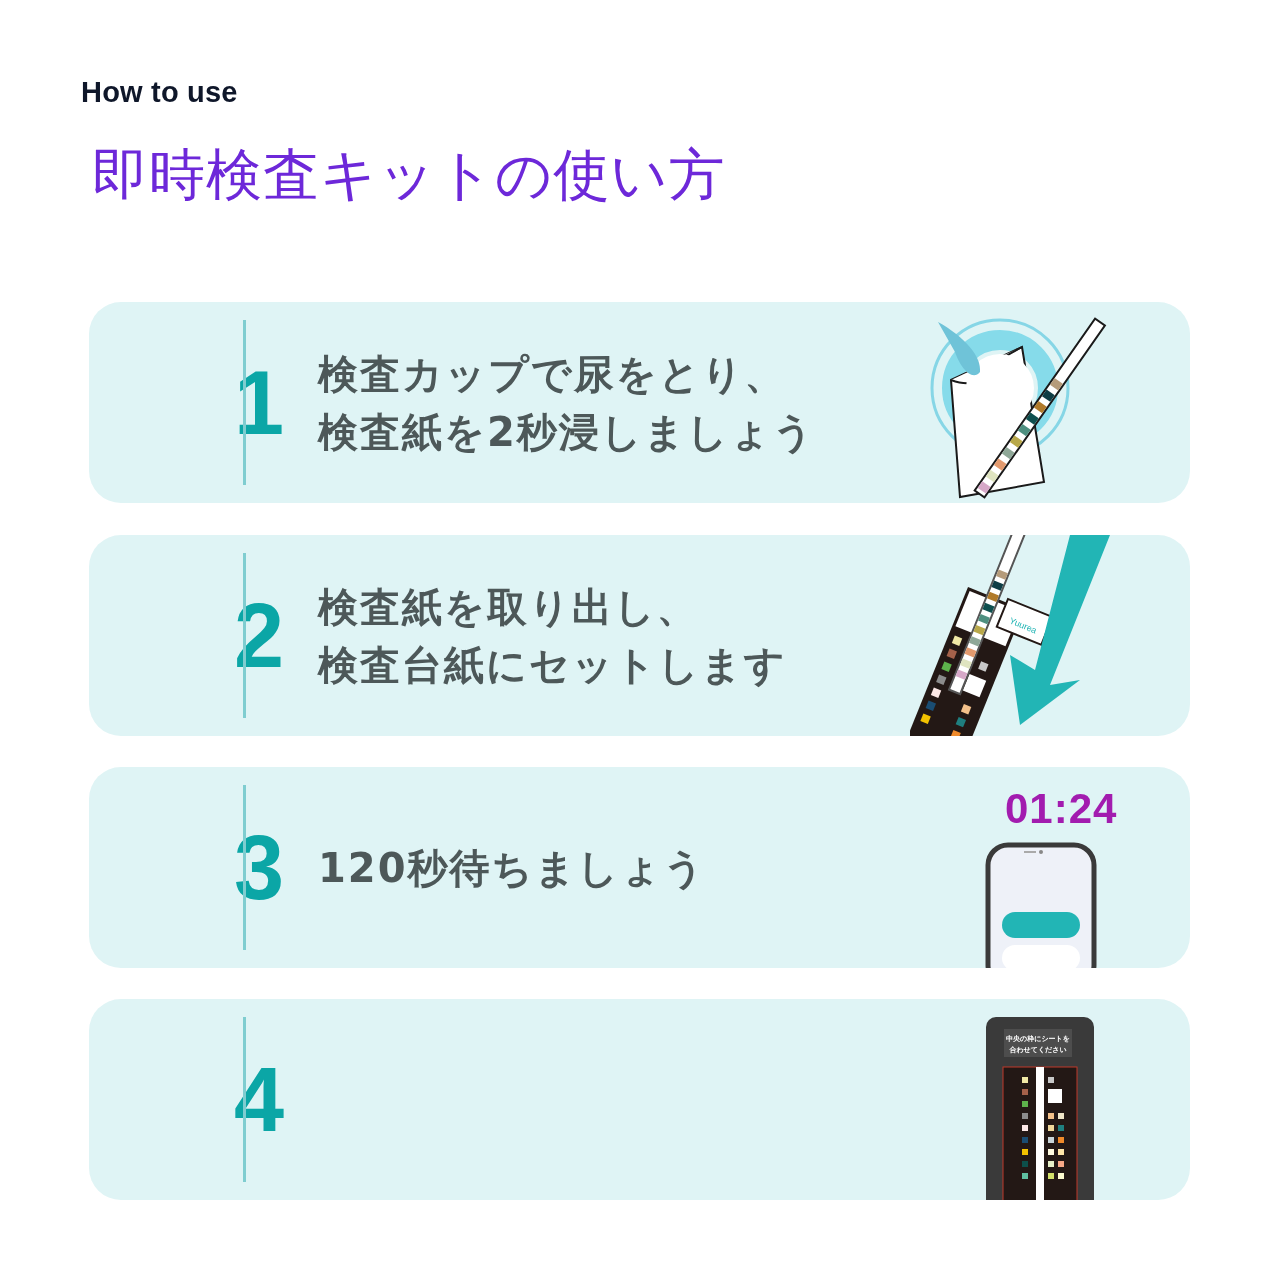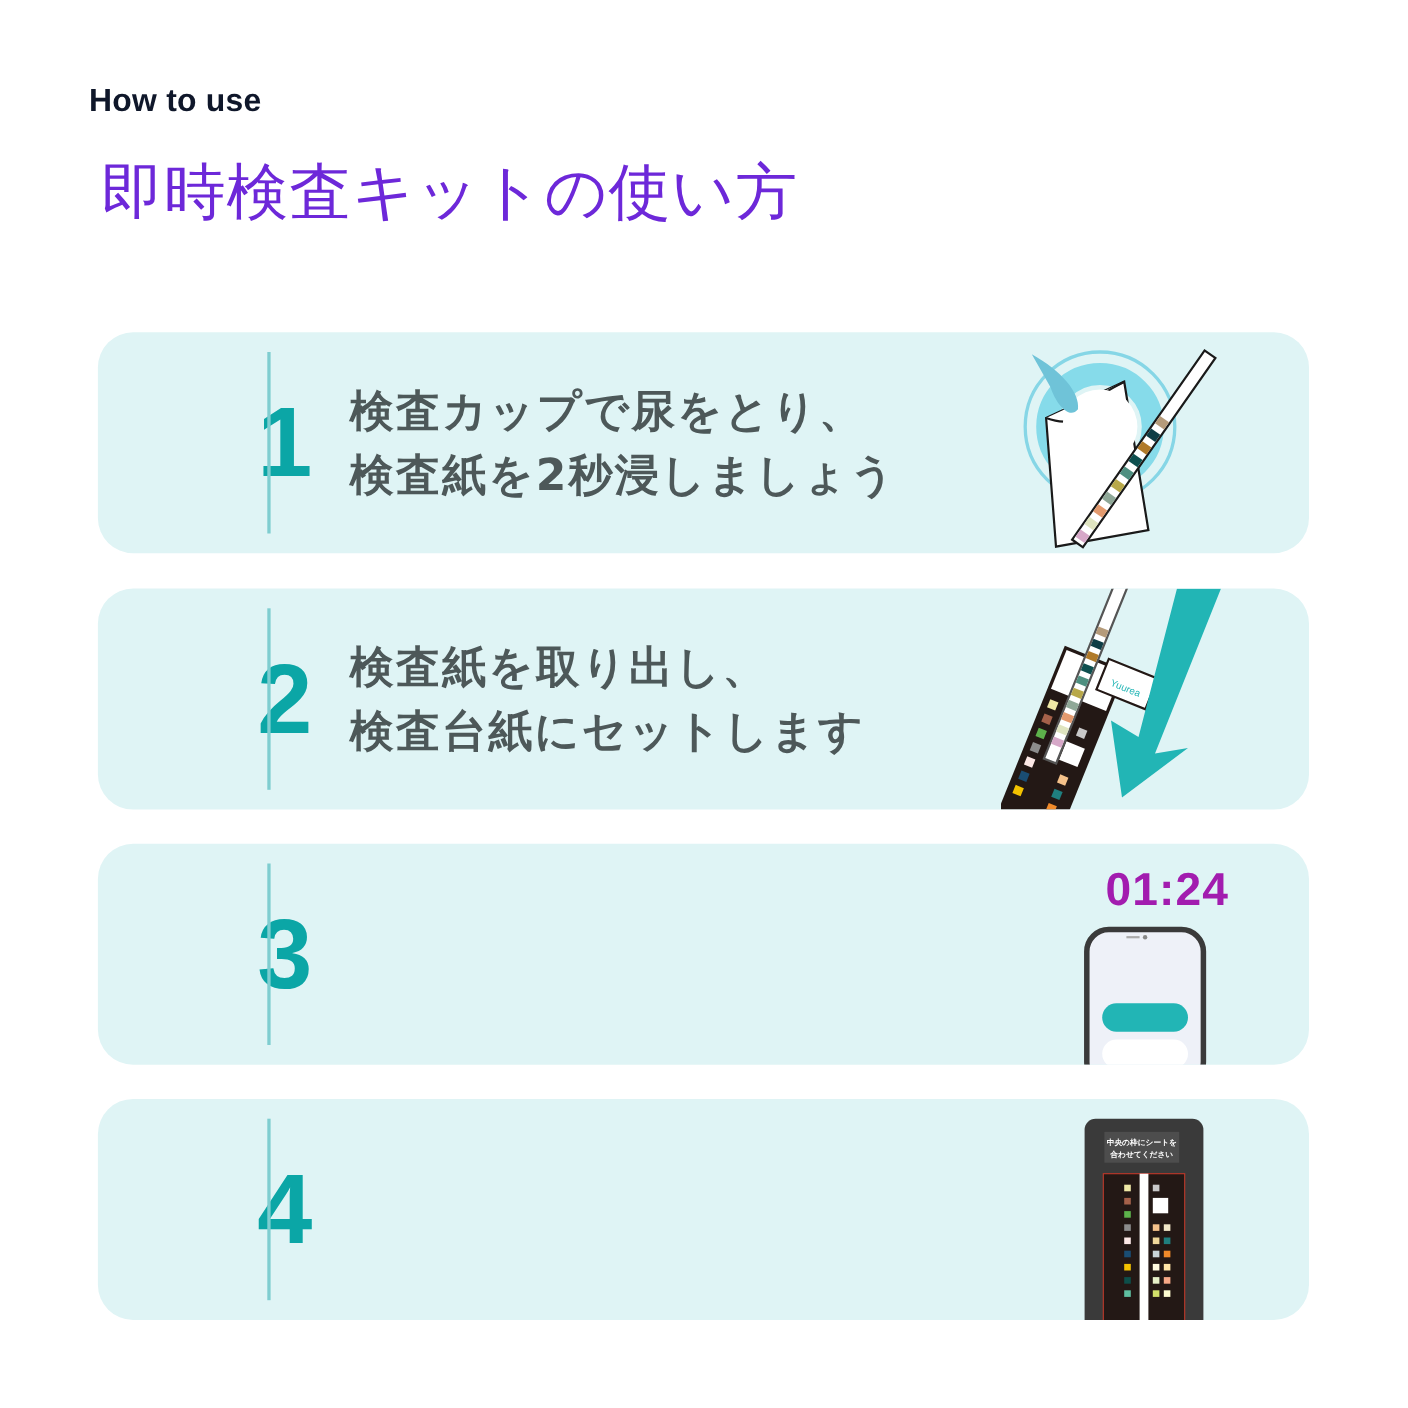--- a/index.html
+++ b/index.html
@@ -97,20 +97,21 @@
       <text x="24" y="22" font-size="9" fill="#22b5b5" text-anchor="middle" font-family="Liberation Sans, sans-serif">Yuurea</text>
     </g>
     <polygon points="160,0 200,0 140,150 170,145 110,190 100,120 125,135" fill="#22b5b5"></polygon>
   </svg>
 </div>
 
 <div class="card" style="top:767px">
   <div class="num">3</div>
   <div class="divider"></div>
   <div class="text">
+    <div>120秒待ちましょう</div>
   </div>
   <div class="timer">01:24</div>
   <svg class="illus" viewBox="0 0 280 201">
     <rect x="78" y="78" width="106" height="140" rx="20" fill="#eef1f8" stroke="#3a3a3a" stroke-width="5"></rect>
     <rect x="114" y="84" width="12" height="2" fill="#aaa"></rect>
     <circle cx="131" cy="85" r="2" fill="#888"></circle>
     <rect x="92" y="145" width="78" height="26" rx="13" fill="#22b5b5"></rect>
     <rect x="92" y="178" width="78" height="26" rx="13" fill="#ffffff"></rect>
   </svg>
 </div>

